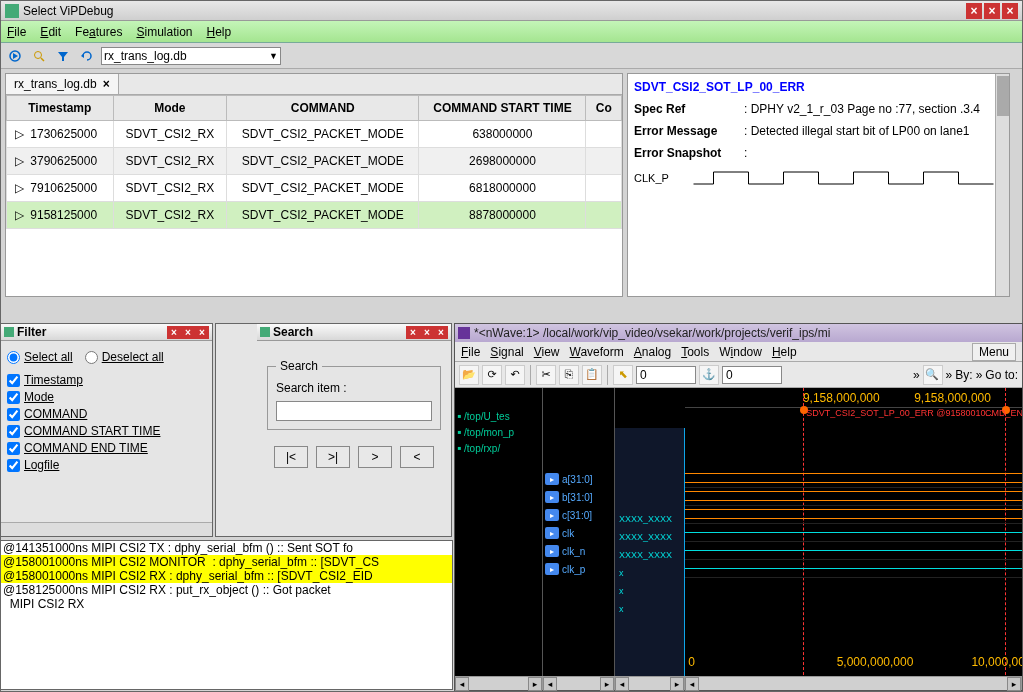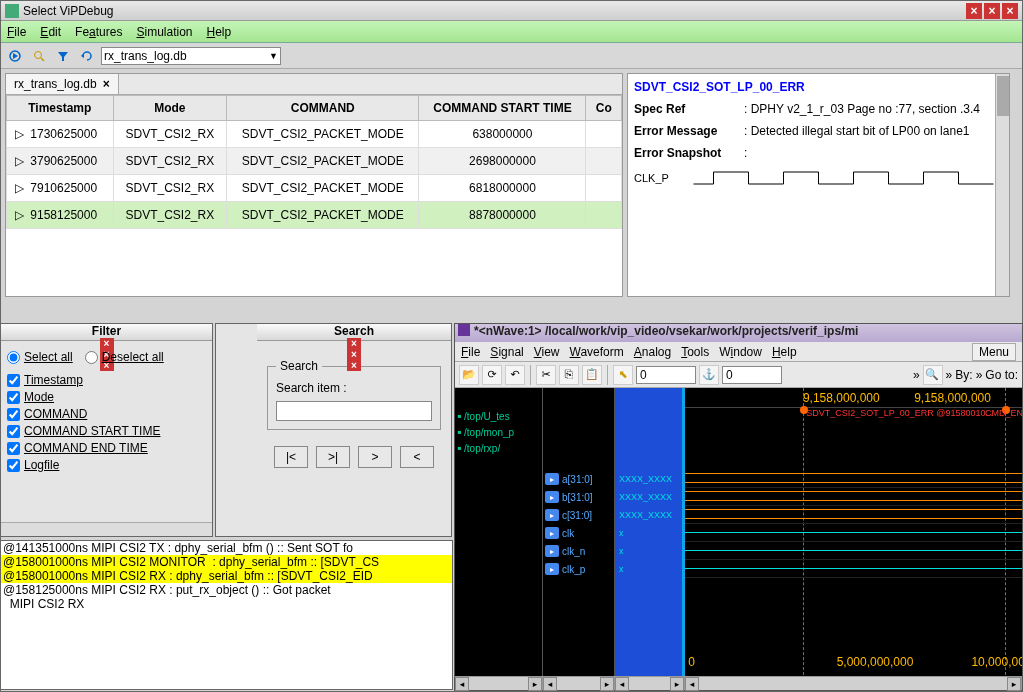--- a/index.html
+++ b/index.html
@@ -45,21 +45,21 @@
 .waveform-mini { margin-top: 4px; }
 .clk-row { display: flex; align-items: center; height: 20px; }
 .clk-label { width: 50px; font-size: 11px; }
 .clk-wave { flex: 1; height: 16px; }
 .clk-wave svg { width: 100%; height: 100%; }
 .detail-scroll { position: absolute; right: 0; top: 0; width: 14px; height: 100%; background: #ddd; border-left: 1px solid #aaa; }
 .detail-scroll-thumb { position: absolute; top: 2px; width: 12px; height: 40px; background: #aaa; left: 1px; }
 
 
 .filter-window { position: absolute; top: 323px; left: 0; width: 213px; height: 214px; background: #e5e5e5; border: 1px solid #666; }
-.sub-titlebar { background: linear-gradient(#fafafa, #d8d8d8); height: 17px; display: flex; align-items: center; padding: 0 3px; border-bottom: 1px solid #999; font-weight: bold; flex-direction: column; }
+.sub-titlebar { background: linear-gradient(#fafafa, #d8d8d8); height: 17px; display: flex; align-items: center; padding: 0 3px; border-bottom: 1px solid #999; font-weight: bold; }
 .sub-titlebar .titlebar-btn { width: 14px; height: 13px; font-size: 10px; }
 .sub-ti-icon { width: 10px; height: 10px; background: #4a7; margin-right: 3px; }
 .filter-body { padding: 6px; }
 .radio-row { display: flex; gap: 12px; margin-bottom: 6px; }
 .check-row { display: flex; align-items: flex-end; margin: 3px 0; gap: 4px; text-decoration: underline; }
 .filter-scroll { position: absolute; bottom: 0; left: 0; width: 100%; height: 14px; background: #ddd; border-top: 1px solid #aaa; }
 
 
 .search-window { position: absolute; top: 323px; left: 215px; width: 237px; height: 214px; background: #e5e5e5; border: 1px solid #666; padding-left: 41px; }
 .search-body { padding: 10px; }
@@ -69,38 +69,38 @@
 .search-btns { display: flex; gap: 8px; margin-top: 16px; justify-content: center; }
 .search-btn { width: 34px; height: 22px; background: #e8e8e8; border: 1px solid #888; cursor: pointer; }
 
 
 .log-window { position: absolute; top: 540px; left: 0; width: 453px; height: 150px; background: #fff; border: 1px solid #666; font-family: monospace; font-size: 11px; overflow: hidden; }
 .log-line { white-space: pre; padding: 0 2px; line-height: 14px; }
 .log-line.hl { background: #ff0; }
 
 
 .nwave-window { position: absolute; top: 323px; left: 454px; width: 569px; height: 368px; background: #d8d8d8; border: 1px solid #555; }
-.nwave-title { background: linear-gradient(#d0c4e0, #b8a8d0); height: 18px; display: flex; padding: 0 3px; font-weight: bold; color: #222; }
+.nwave-title { background: linear-gradient(#d0c4e0, #b8a8d0); height: 18px; display: flex; align-items: center; padding: 0 3px; font-weight: normal; color: #222; }
 .nwave-ti-icon { width: 12px; height: 12px; background: #639; margin-right: 4px; }
 .nwave-menubar { background: #e8e8e8; height: 20px; display: flex; align-items: center; padding: 0 6px; gap: 10px; border-bottom: 1px solid #aaa; }
 .nwave-menu-right { margin-left: auto; border: 1px solid #aaa; padding: 1px 6px; background: #f0f0f0; }
 .nwave-toolbar { background: #e8e8e8; height: 26px; display: flex; align-items: center; padding: 0 4px; gap: 3px; border-bottom: 1px solid #aaa; }
 .nwave-tbtn { width: 20px; height: 20px; display: flex; align-items: center; justify-content: center; cursor: pointer; border: 1px solid #ccc; background: #f5f5f5; font-size: 11px; }
 .nwave-field { background: #fff; border: 1px solid #888; height: 18px; width: 60px; padding: 0 3px; }
 .nwave-sep { width: 1px; height: 20px; background: #aaa; margin: 0 2px; }
 
 .nwave-body { display: flex; height: 297px; background: #000; }
 .signal-tree { width: 88px; background: #000; border-right: 1px solid #555; overflow: hidden; }
 .signal-item { color: #0c9; font-size: 10px; padding: 1px 2px; white-space: nowrap; }
 .signal-list { width: 72px; background: #000; border-right: 1px solid #555; }
 .sig-row { display: flex; align-items: center; height: 18px; padding: 0 2px; }
 .sig-icon { width: 14px; height: 12px; background: #48e; border-radius: 2px; margin-right: 3px; display:flex; align-items:center; justify-content:center; font-size:8px; color:#fff; }
 .sig-icon.bus { background: #48e; }
 .sig-name { color: #5af; font-size: 10px; }
-.value-col { width: 70px; background: #1d4ed8; border-right: 3px solid #0ea5e9; }
+.value-col { width: 70px; background: #0f172a; border-right: 1px solid #0ea5e9; margin-top: 40px; }
 .val-row { height: 18px; display: flex; align-items: center; padding: 0 4px; color: #0dd; font-size: 9px; }
 .wave-area { flex: 1; background: #000; position: relative; overflow: hidden; }
 .time-ruler { height: 20px; background: #000; border-bottom: 1px solid #444; color: #fb0; font-size: 9px; display: flex; position: relative; }
 .time-tick { position: absolute; top: 3px; }
 .marker { position: absolute; top: 0; bottom: 0; width: 0; border-left: 1px dashed #f33; }
 .marker-label { position: absolute; top: 20px; color: #f33; font-size: 9px; white-space: nowrap; }
 .marker-dot { position: absolute; width: 8px; height: 8px; background: #f60; border-radius: 50%; left: -4px; }
 .wave-row { height: 18px; border-bottom: 1px solid #222; position: relative; }
 .wave-bus { position: absolute; top: 3px; height: 10px; left: 0; right: 0; border-top: 1px solid #f80; border-bottom: 1px solid #f80; }
 .wave-line { position: absolute; top: 8px; height: 1px; left: 0; right: 0; background: #0dd; }

